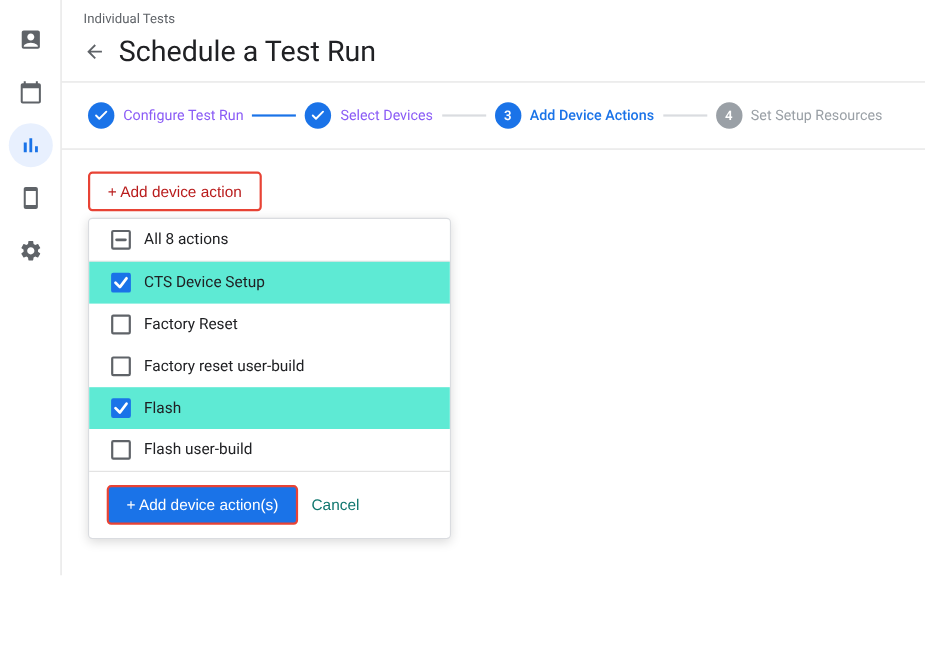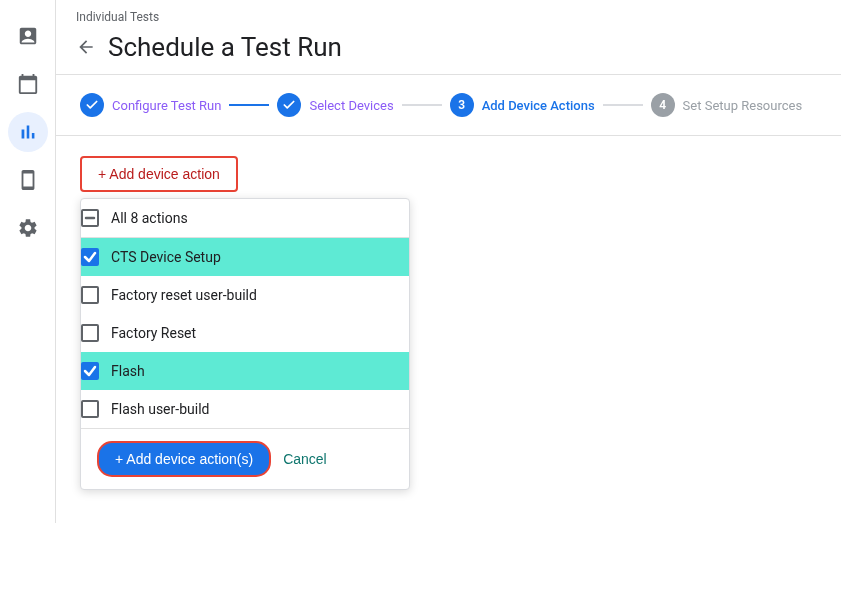--- a/index.html
+++ b/index.html
@@ -38,31 +38,31 @@
 
     
     .content-area { flex: 1; padding: 20px 24px; position: relative; }
 
     
     .add-action-btn { border: 2px solid #e84335; color: #b91c1c; background: #fff; padding: 8px 16px; border-radius: 4px; font-size: 14px; cursor: pointer; font-weight: 500; display: inline-flex; align-items: center; gap: 4px; }
 
     
     .dropdown-panel { position: absolute; top: 62px; left: 24px; width: 330px; background: #fff; border: 1px solid #dadce0; border-radius: 4px; box-shadow: 0 2px 10px rgba(0,0,0,0.15); z-index: 100; }
 
-    .dropdown-item { display: flex; align-items: center; padding: 10px 0; cursor: pointer; gap: 12px; font-size: 14px; color: #202124; }
+    .dropdown-item { display: flex; align-items: center; padding: 10px 20px; cursor: pointer; gap: 12px; font-size: 14px; color: #202124; }
     .dropdown-item.selected { background: #5eead4; }
     .dropdown-item.header-item { border-bottom: 1px solid #e0e0e0; }
 
     .checkbox { width: 18px; height: 18px; border: 2px solid #5f6368; border-radius: 2px; display: flex; align-items: center; justify-content: center; flex-shrink: 0; }
     .checkbox.checked { background: #1a73e8; border-color: #1a73e8; }
     .checkbox.indeterminate { background: #fff; border-color: #5f6368; }
     .checkbox svg { width: 14px; height: 14px; }
 
     .dropdown-footer { display: flex; align-items: center; padding: 12px 16px; border-top: 1px solid #e0e0e0; gap: 12px; }
-    .add-actions-btn { background: #1a73e8; color: #fff; border: 2px solid #e84335; padding: 8px 16px; border-radius: 15px; font-size: 14px; cursor: pointer; font-weight: 500; }
+    .add-actions-btn { background: #1a73e8; color: #fff; border: 2px solid #e84335; padding: 8px 16px; border-radius: 4px; font-size: 14px; cursor: pointer; font-weight: 500; }
     .cancel-btn { color: #0f766e; background: none; border: none; font-size: 14px; cursor: pointer; font-weight: 500; }
 
     
     .dropdown-list { max-height: 280px; overflow-y: auto; }
     .dropdown-list::-webkit-scrollbar { width: 6px; }
     .dropdown-list::-webkit-scrollbar-thumb { background: #bdc1c6; border-radius: 3px; }
 
     
     .check-svg { fill: none; stroke: #fff; stroke-width: 2.5; stroke-linecap: round; stroke-linejoin: round; }
     .minus-svg { fill: none; stroke: #5f6368; stroke-width: 2.5; stroke-linecap: round; }
@@ -168,26 +168,26 @@
             <div class="checkbox checked">
               <svg width="14" height="14" viewBox="0 0 14 14">
                   <polyline points="2 7 6 11 12 3" style="fill:none;stroke:#fff;stroke-width:2.5;stroke-linecap:round;stroke-linejoin:round;"></polyline>
                 </svg>
             </div>
             <span>CTS Device Setup</span>
           </div>
 
           <div class="dropdown-item">
             <div class="checkbox"></div>
-            <span>Factory reset user-build</span>
+            <span>Factory Reset</span>
           </div>
 
           <div class="dropdown-item">
             <div class="checkbox"></div>
-            <span>Factory Reset</span>
+            <span>Factory reset user-build</span>
           </div>
 
           <div class="dropdown-item selected">
             <div class="checkbox checked">
               <svg width="14" height="14" viewBox="0 0 14 14">
                   <polyline points="2 7 6 11 12 3" style="fill:none;stroke:#fff;stroke-width:2.5;stroke-linecap:round;stroke-linejoin:round;"></polyline>
                 </svg>
             </div>
             <span>Flash</span>
           </div>

